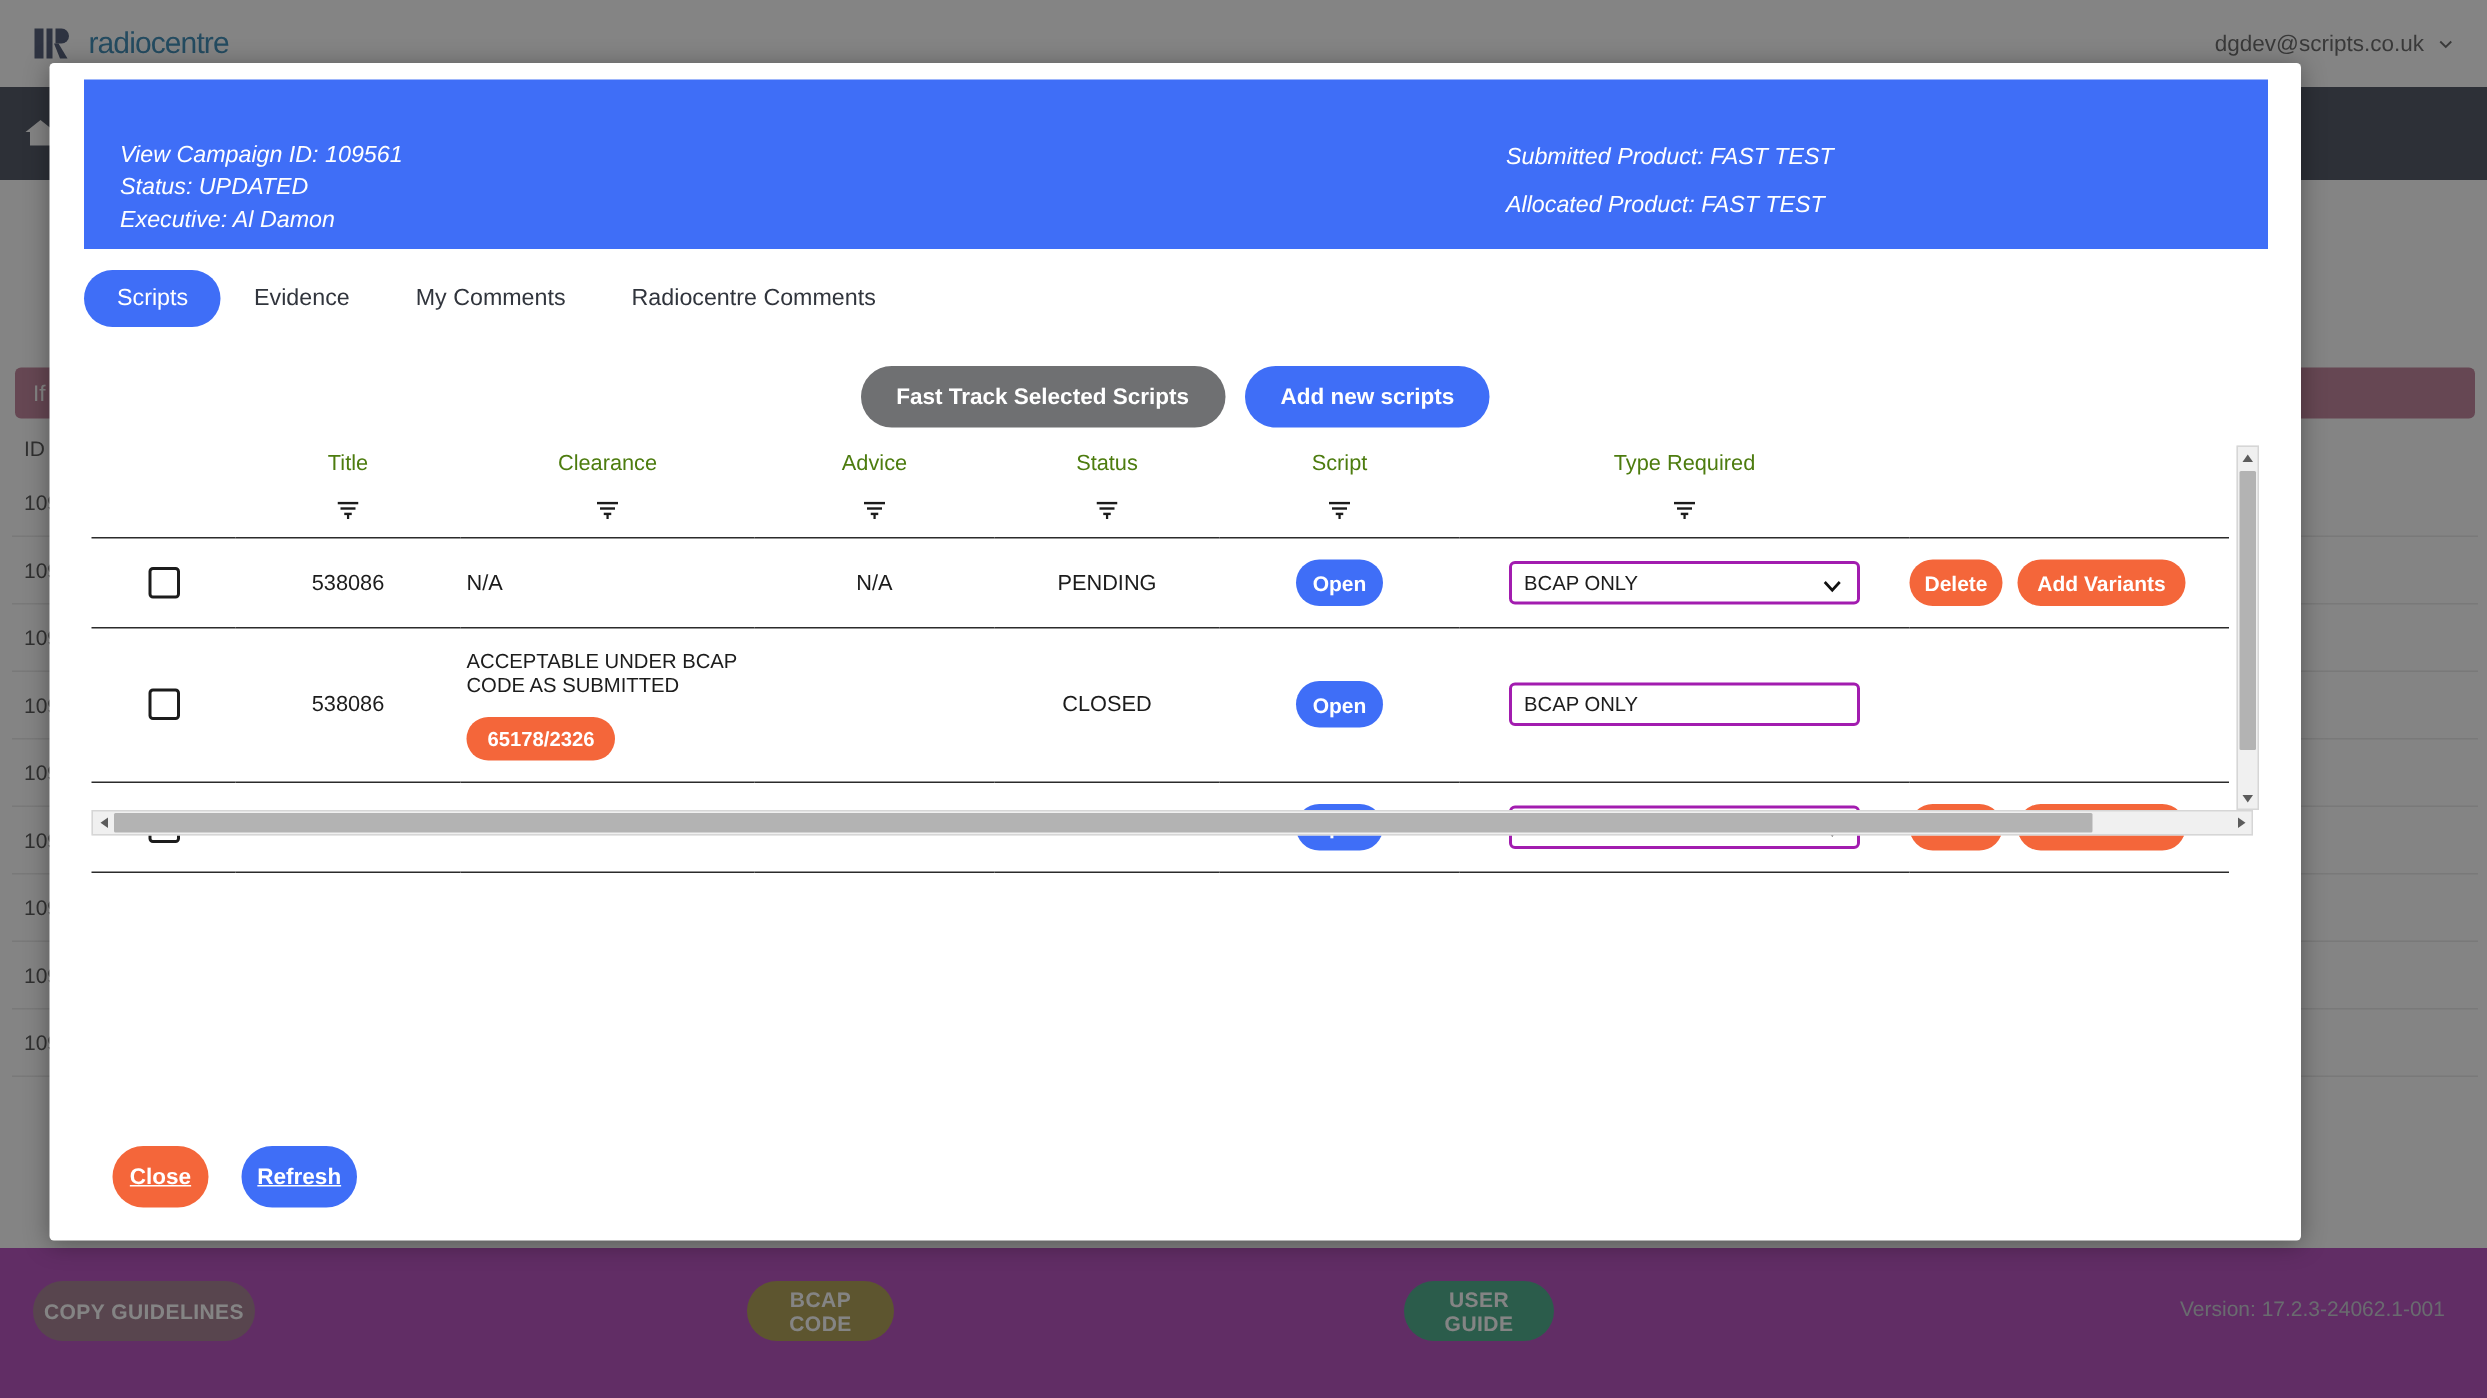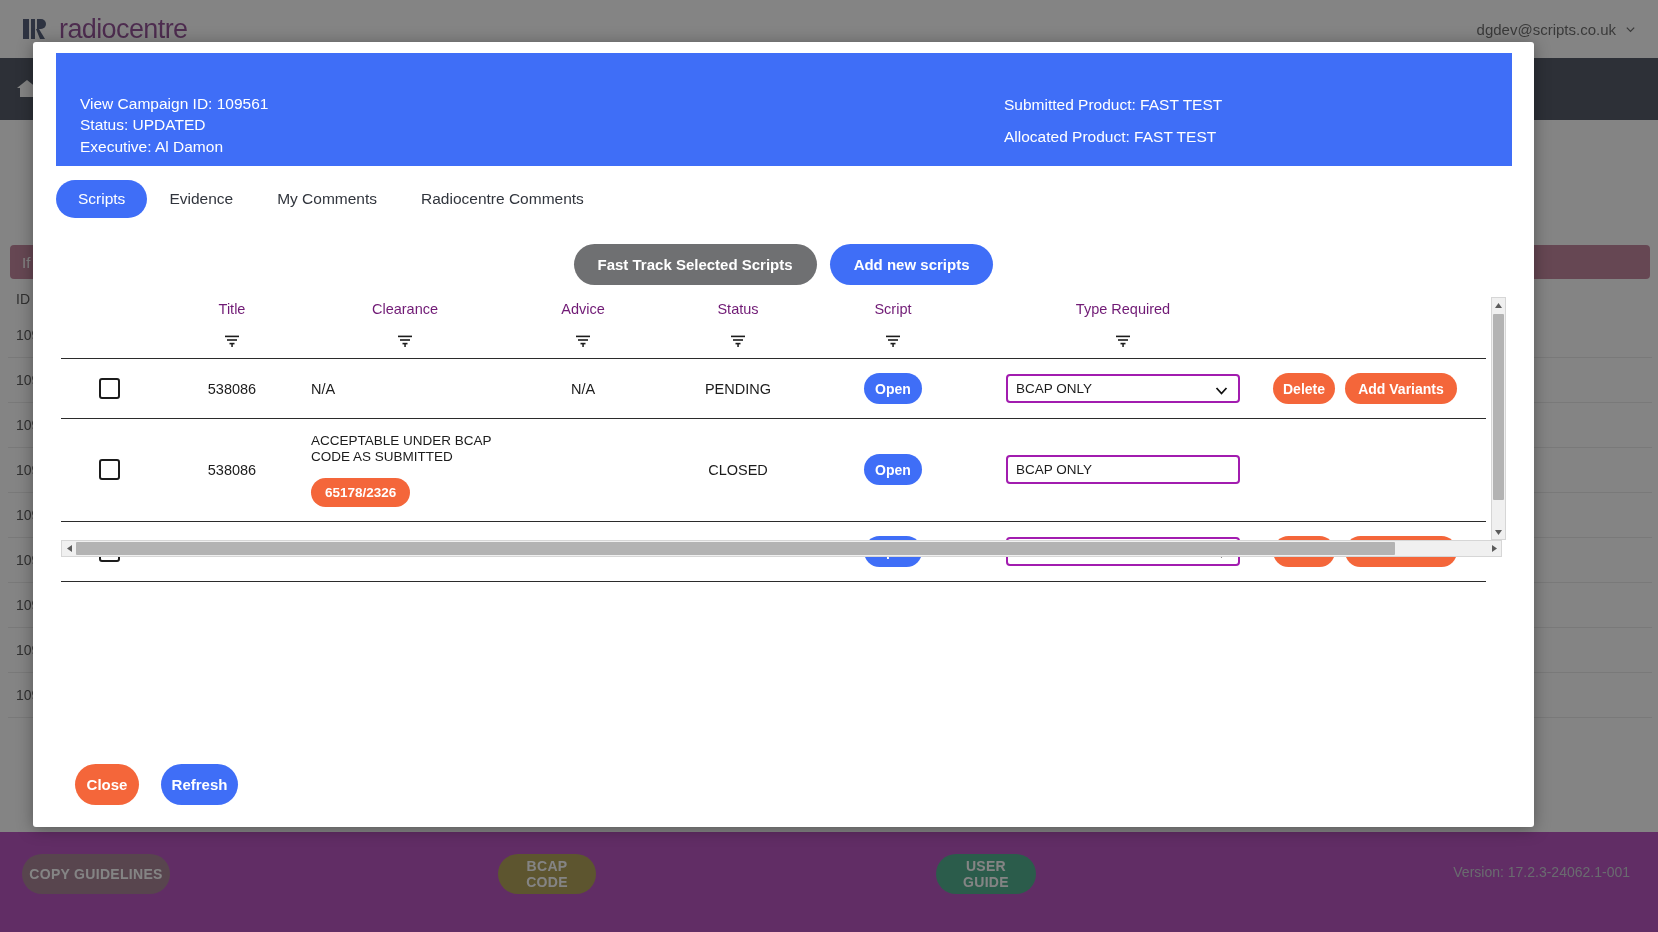--- a/index.html
+++ b/index.html
@@ -18,21 +18,21 @@
   }
   #bg-topbar {
     position: absolute; top: 0; left: 0; width: 1658px; height: 58px;
     background: #ffffff;
     display: flex; align-items: center; justify-content: space-between;
     padding: 0 22px;
   }
   .brand { display: flex; align-items: center; gap: 9px; }
   .brand-mark { display: block; }
   .brand-text {
-    font-size: 27px; color: #701a75; letter-spacing: -0.6px; font-weight: 400;
+    font-size: 20px; color: #0369a1; letter-spacing: -0.6px; font-weight: 400;
   }
   .acct { display: flex; align-items: center; gap: 9px; font-size: 15px; color: #3c3c3c; }
   .chev-sm { width: 11px; height: 11px; }
 
   #bg-subbar {
     position: absolute; top: 58px; left: 0; width: 1658px; height: 62px;
     background: #1b2436;
     display: flex; align-items: center; padding-left: 14px;
   }
   .home-ico { width: 26px; height: 26px; }
@@ -88,21 +88,21 @@
     box-shadow: 0 2px 16px rgba(0,0,0,.35);
     overflow: hidden;
   }
 
   #modal-banner {
     position: absolute; left: 23px; top: 11px;
     width: 1456px; height: 113px;
     background: #3f6ef7;
     color: #ffffff;
   }
-  .bn-col { position: absolute; font-size: 15.5px; line-height: 1.12; }
+  .bn-col { position: absolute; font-size: 15.5px; line-height: 1.12; font-style: italic; }
   .bn-col .ln { margin-bottom: 4px; white-space: nowrap; }
   #bn-left  { left: 24px;  top: 42px; }
   #bn-mid   { left: 490px; top: 43px; }
   #bn-mid .ln { margin-bottom: 15px; }
   #bn-right { left: 948px; top: 43px; }
   #bn-right .ln { margin-bottom: 15px; }
 
   
   #tabs {
     position: absolute; left: 23px; top: 138px;
@@ -132,21 +132,21 @@
   #btn-fasttrack { background: #6f7072; }
   #btn-addnew    { background: #3f6ef7; }
 
   
   #tablewrap {
     position: absolute; left: 28px; top: 255px;
     width: 1441px; height: 255px;
   }
   table.grid { border-collapse: collapse; width: 1425px; table-layout: fixed; }
   table.grid th {
-    font-size: 14.5px; font-weight: 400; color: #701a75;
+    font-size: 14.5px; font-weight: 400; color: #4d7c0f;
     text-align: center; padding: 0 0 10px 0; vertical-align: bottom;
     height: 30px;
   }
   .filter-row td {
     padding: 6px 0 7px 0; text-align: center;
     border-bottom: 1.6px solid #2b2b2b;
   }
   .filter-ico { display: inline-block; width: 14px; height: 12px; }
   tr.datarow td {
     border-bottom: 1.6px solid #2b2b2b;
@@ -220,21 +220,21 @@
                   display: flex; align-items: center; justify-content: center; }
   #hscroll .arr.lf { left: 0; } #hscroll .arr.rt { right: 0; }
 
   
   #modal-foot {
     position: absolute; left: 42px; bottom: 22px;
     display: flex; gap: 22px;
   }
   #btn-close   { background: #f4663a; width: 64px; }
   #btn-refresh { background: #3f6ef7; width: 77px; }
-  #modal-foot .pill { padding: 0; display:flex; align-items:center; justify-content:center; }
+  #modal-foot .pill { padding: 0; display:flex; align-items:center; justify-content:center;text-decoration:underline; }
 </style>
 </head>
 <body>
 
 <div id="bg-page">
 
   <div id="bg-topbar">
     <div class="brand">
       <svg class="brand-mark" width="28" height="26" viewBox="0 0 28 26">
         <rect x="1" y="3" width="6" height="20" fill="#1d2b4f"></rect>

